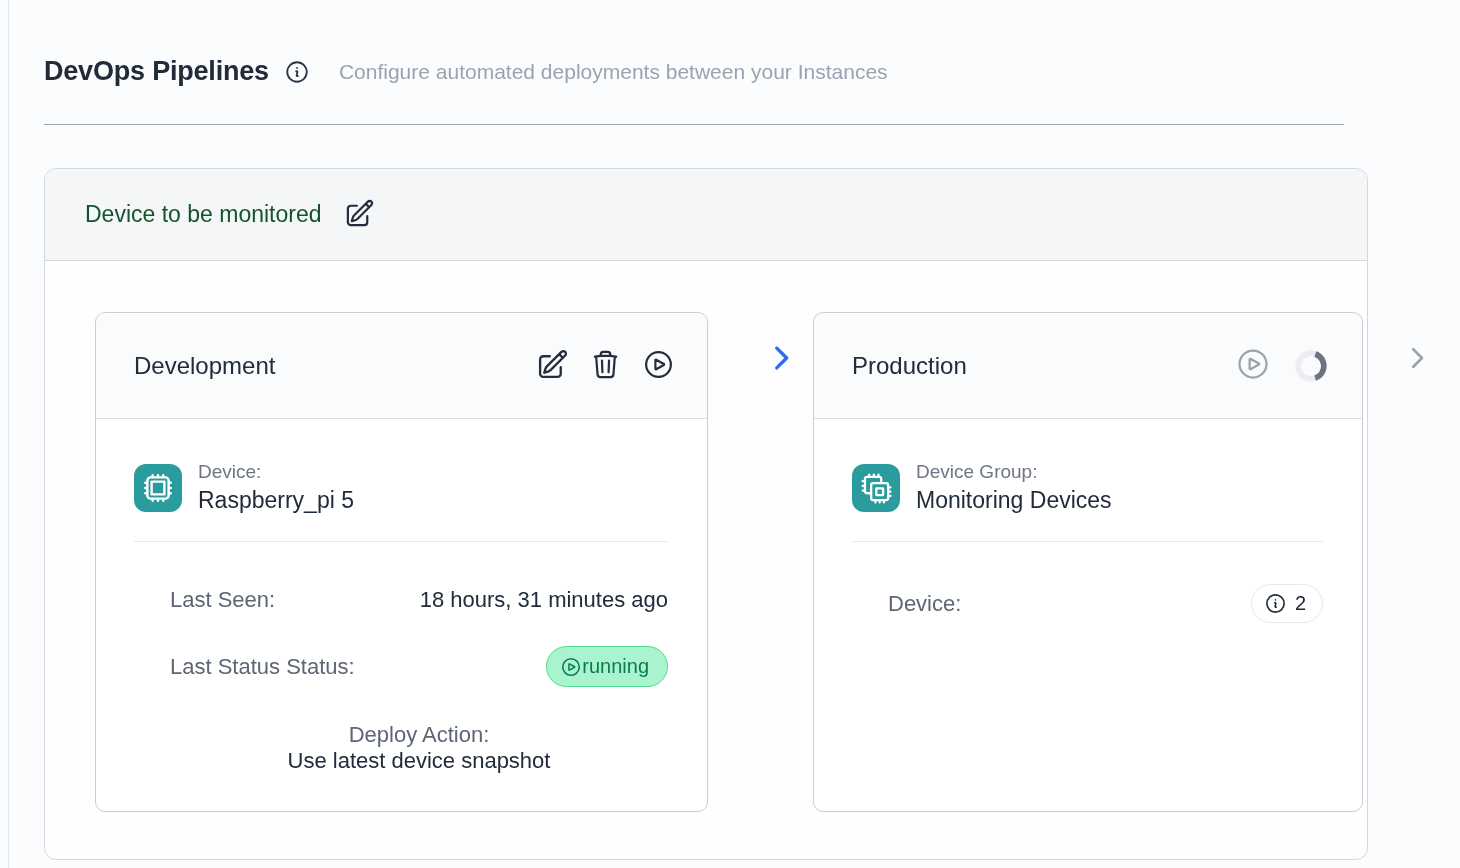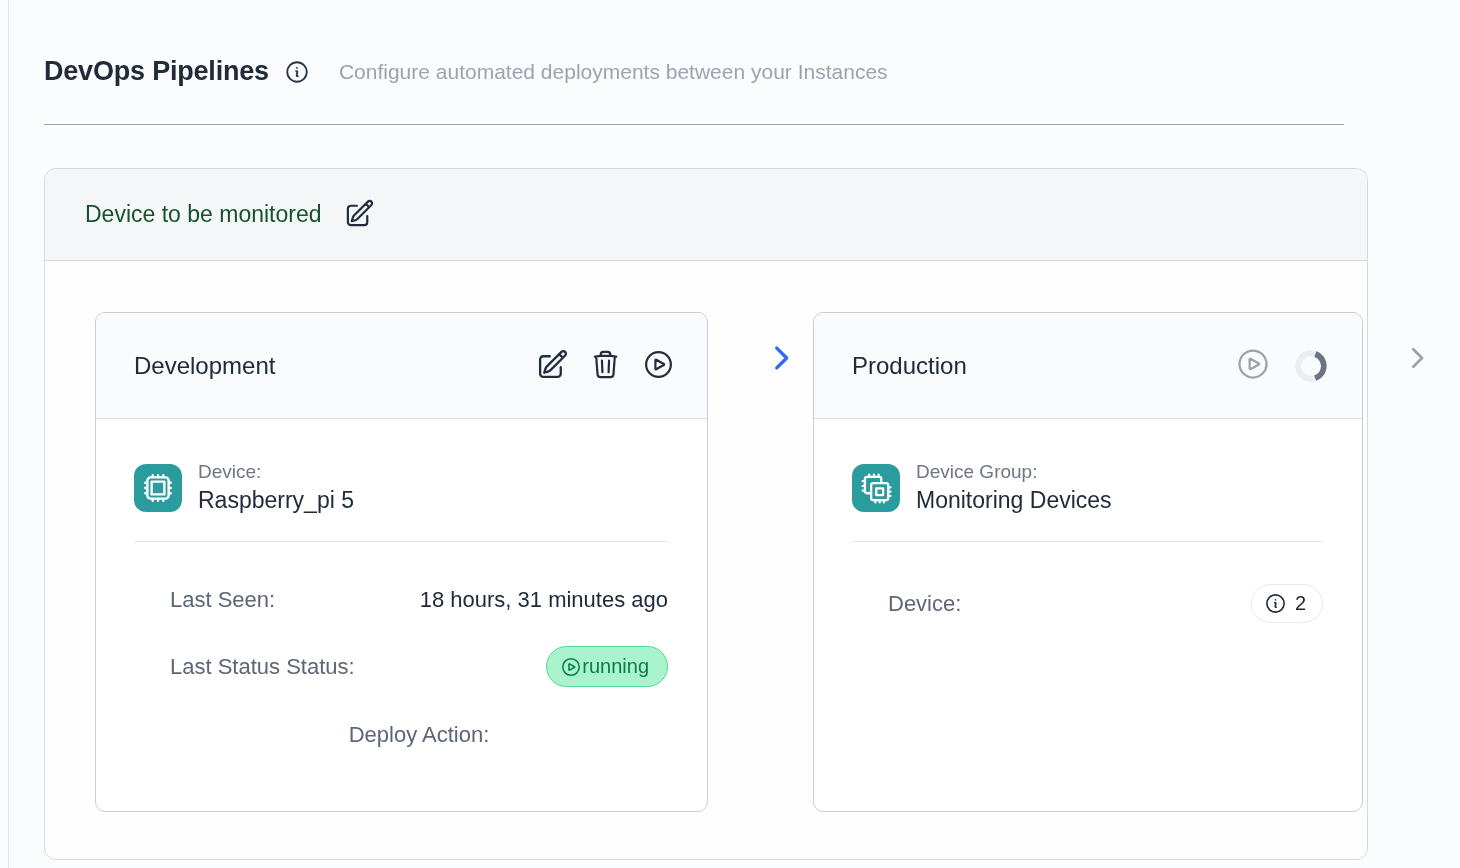--- a/index.html
+++ b/index.html
@@ -169,20 +169,21 @@
                   <path d="M21 12a9 9 0 11-18 0 9 9 0 0118 0z"></path>
                   <path d="M15.91 11.672a.375.375 0 010 .656l-5.603 3.113a.375.375 0 01-.557-.328V8.887c0-.286.307-.466.557-.327l5.603 3.112z"></path>
                 </svg>
               </span>
               <span>running</span>
             </div>
           </div>
 
           <div class="kv-row row-deploy">
             <div class="kv-label">Deploy Action:</div>
+            <div class="kv-value">Use latest device snapshot</div>
           </div>
         </div>
       </div>
 
       <div class="flow-chevron">
         <svg width="34" height="34" viewBox="0 0 24 24" fill="none" stroke="#2f6bf0" stroke-width="2.4" stroke-linecap="round" stroke-linejoin="round">
           <polyline points="9 5 16 12 9 19"></polyline>
         </svg>
       </div>
 

